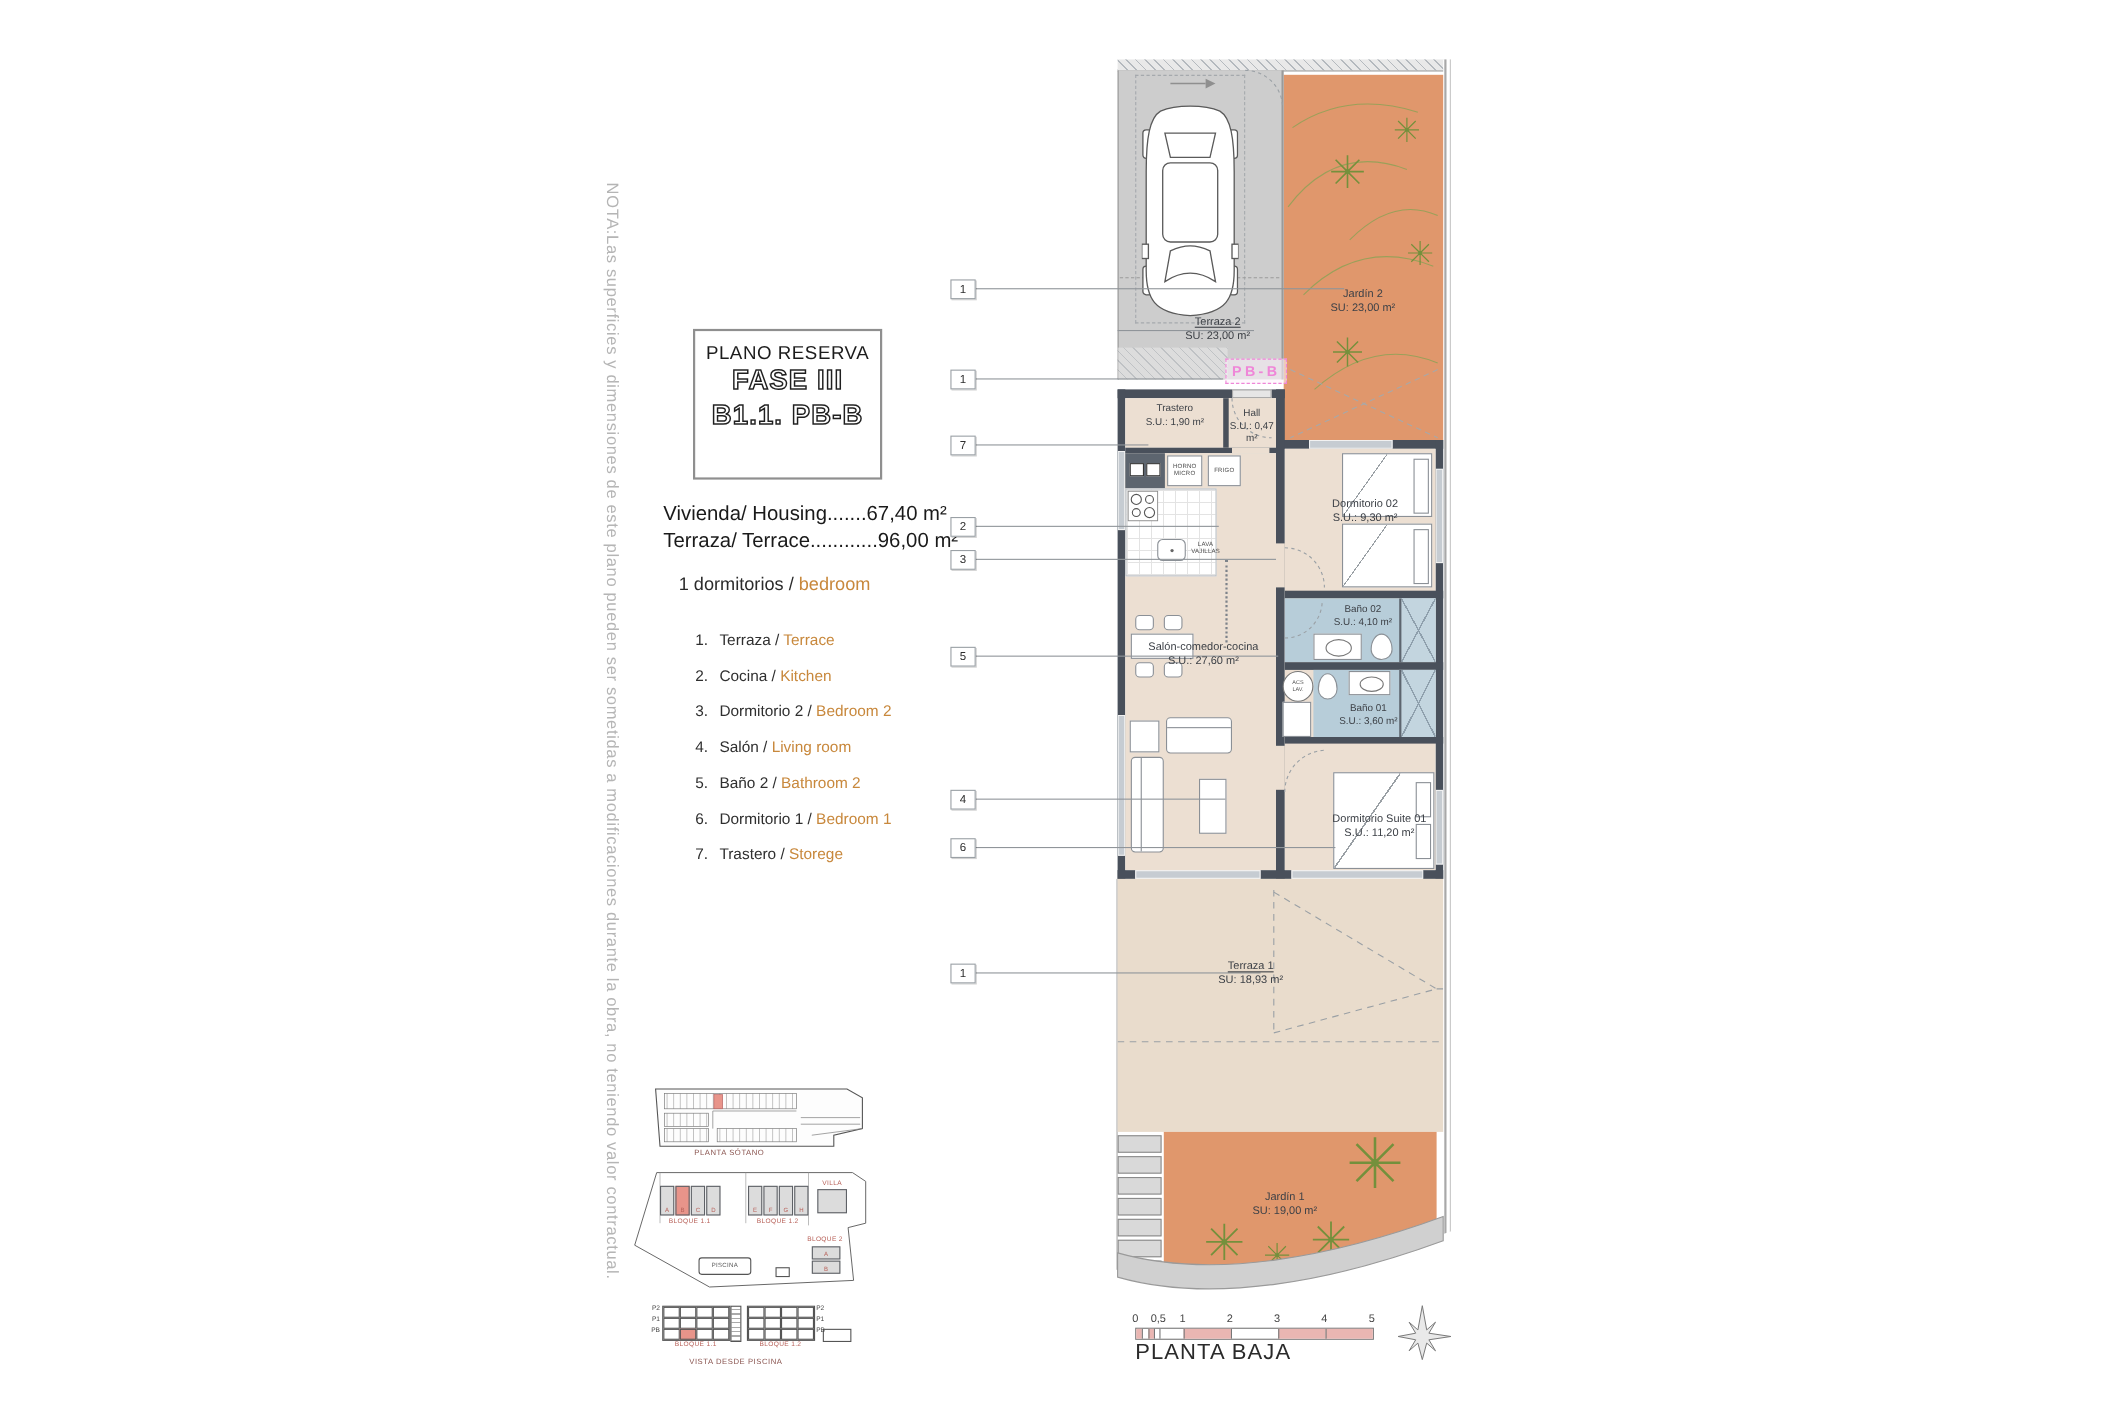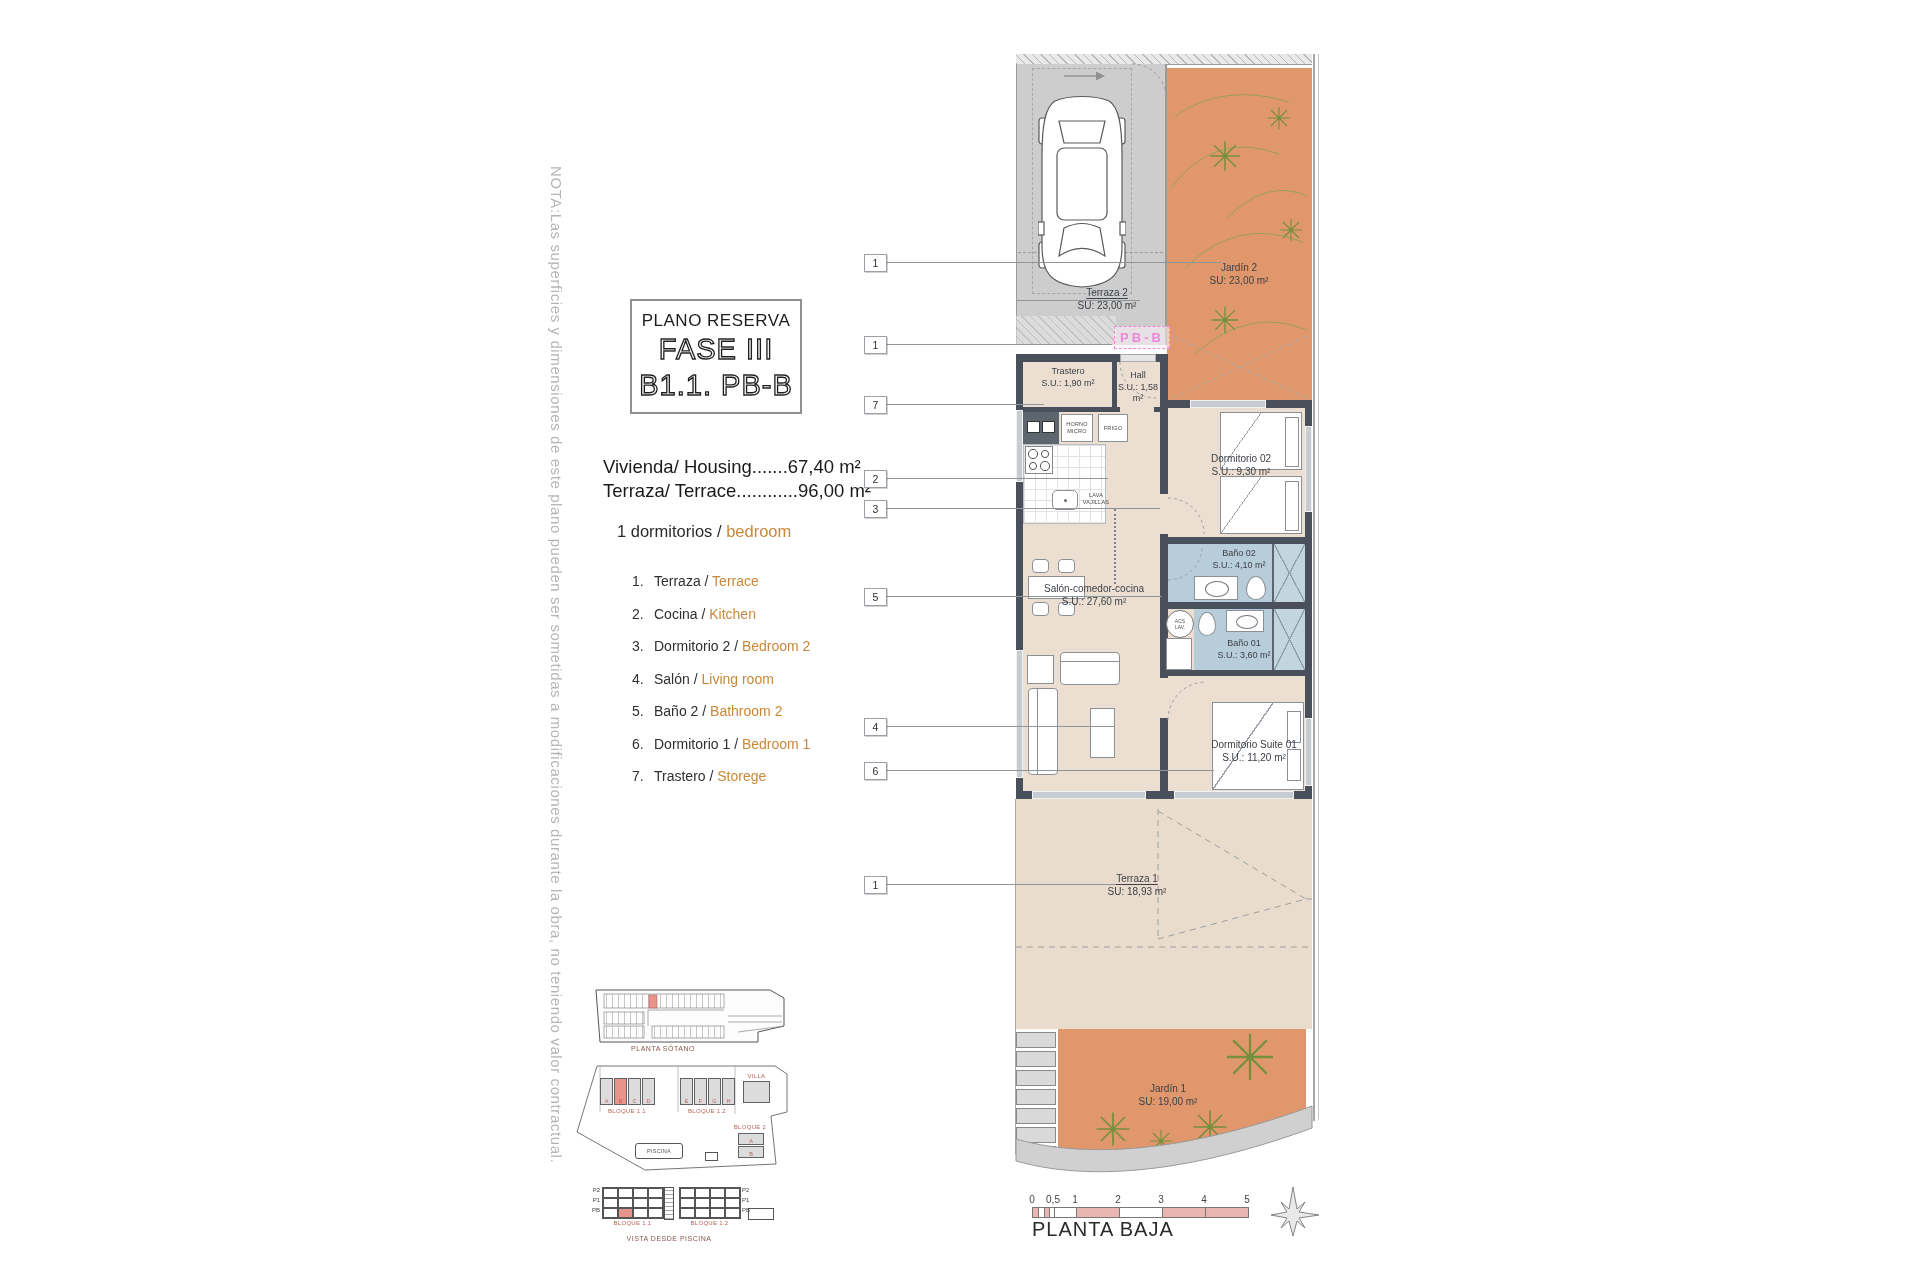--- a/index.html
+++ b/index.html
@@ -18,24 +18,24 @@
   .diag{background-image:linear-gradient(to bottom right,transparent 49.3%,#9aa0a5 49.3% 50.7%,transparent 50.7%)}
   .xpat{background-image:linear-gradient(to bottom right,transparent 48.8%,#8fa0ad 48.8% 51.2%,transparent 51.2%),
         linear-gradient(to top right,transparent 48.8%,#8fa0ad 48.8% 51.2%,transparent 51.2%)}
   .hatch{background:repeating-linear-gradient(45deg,#b4b9be 0 1px,#e9e9e9 1px 6px)}
   .tiles{background-color:#fff;border:1px solid #b9bec3;box-sizing:border-box;
          background-image:repeating-linear-gradient(0deg,#e3e3e3 0 1px,transparent 1px 11px),
                           repeating-linear-gradient(90deg,#e3e3e3 0 1px,transparent 1px 11px)}
   .dashedbox{position:absolute;border:1px dashed #a5a9ad;box-sizing:border-box}
   .nota{position:absolute;left:548px;top:166px;height:930px;writing-mode:vertical-rl;
         font-size:15px;letter-spacing:.6px;color:#b5b5b5;white-space:nowrap}
-  .title-box{position:absolute;left:630px;top:299px;width:172px;height:115px;border:2px solid #8f8f8f;
+  .title-box{position:absolute;left:630px;top:299px;width:172px;height:137px;border:2px solid #8f8f8f;
              box-sizing:border-box;text-align:center;background:#fff}
   .tb-sub{margin-top:10px;font-size:17px;color:#1c1c1c;letter-spacing:.5px}
-  .tb-big{font-size:29px;font-weight:400;letter-spacing:1px;color:#1f1f1f;line-height:1.25}
+  .tb-big{font-size:25px;font-weight:700;letter-spacing:1px;color:#1f1f1f;line-height:1.25}
   @supports (-webkit-text-stroke:1px black){
     .tb-big{color:#fff;-webkit-text-stroke:1.35px #1f1f1f}
   }
   .summary{position:absolute;left:603px;top:455px;font-size:18.5px;color:#1a1a1a;line-height:1.28}
   .bedrooms{position:absolute;left:617px;top:522px;font-size:16.5px;color:#2b2b2b}
   .accent{color:#c8883c}
   .legend{position:absolute;left:632px;top:573px;font-size:14px;color:#2f2f2f}
   .legend .li{margin-bottom:16.5px;white-space:nowrap}
   .legend .num{display:inline-block;width:22px}
   .pbb{position:absolute;border:1.5px dashed #ef86d8;color:#ef86d8;background:rgba(253,243,251,.55);
@@ -318,21 +318,21 @@
   <div class="abs" style="left:106px;top:353px;width:34px;height:5px;background:#ecdfd2"></div>
   <div class="abs" style="left:9px;top:358px;width:137px;height:379px;background:#ecdfd2"></div>
   <div class="abs" style="left:154px;top:354px;width:137px;height:383px;background:#ecdfd2"></div>
 
   <div class="rlbl" style="left:14px;top:312px;width:80px;font-size:9px">
     <div class="nm">Trastero</div>
     <div class="ar">S.U.: 1,90 m²</div>
   </div>
   <div class="rlbl" style="left:102px;top:316px;width:44px;font-size:9px">
     <div class="nm">Hall</div>
-    <div class="ar">S.U.: 1,58 m²</div>
+    <div class="ar">S.U.: 0,47 m²</div>
   </div>
 
   <div class="abs" style="left:9px;top:358px;width:36px;height:32px;background:#5d656f">
     <div class="abs" style="left:4px;top:9px;width:11px;height:10px;background:#fff;border:1px solid #333"></div>
     <div class="abs" style="left:19px;top:9px;width:11px;height:10px;background:#fff;border:1px solid #333"></div>
   </div>
   <div class="applbl" style="left:47px;top:360px;width:32px;height:28px">
       <span style="width:26px">HORNO MICRO</span>
     </div>
   <div class="applbl" style="left:84px;top:360px;width:30px;height:28px">

